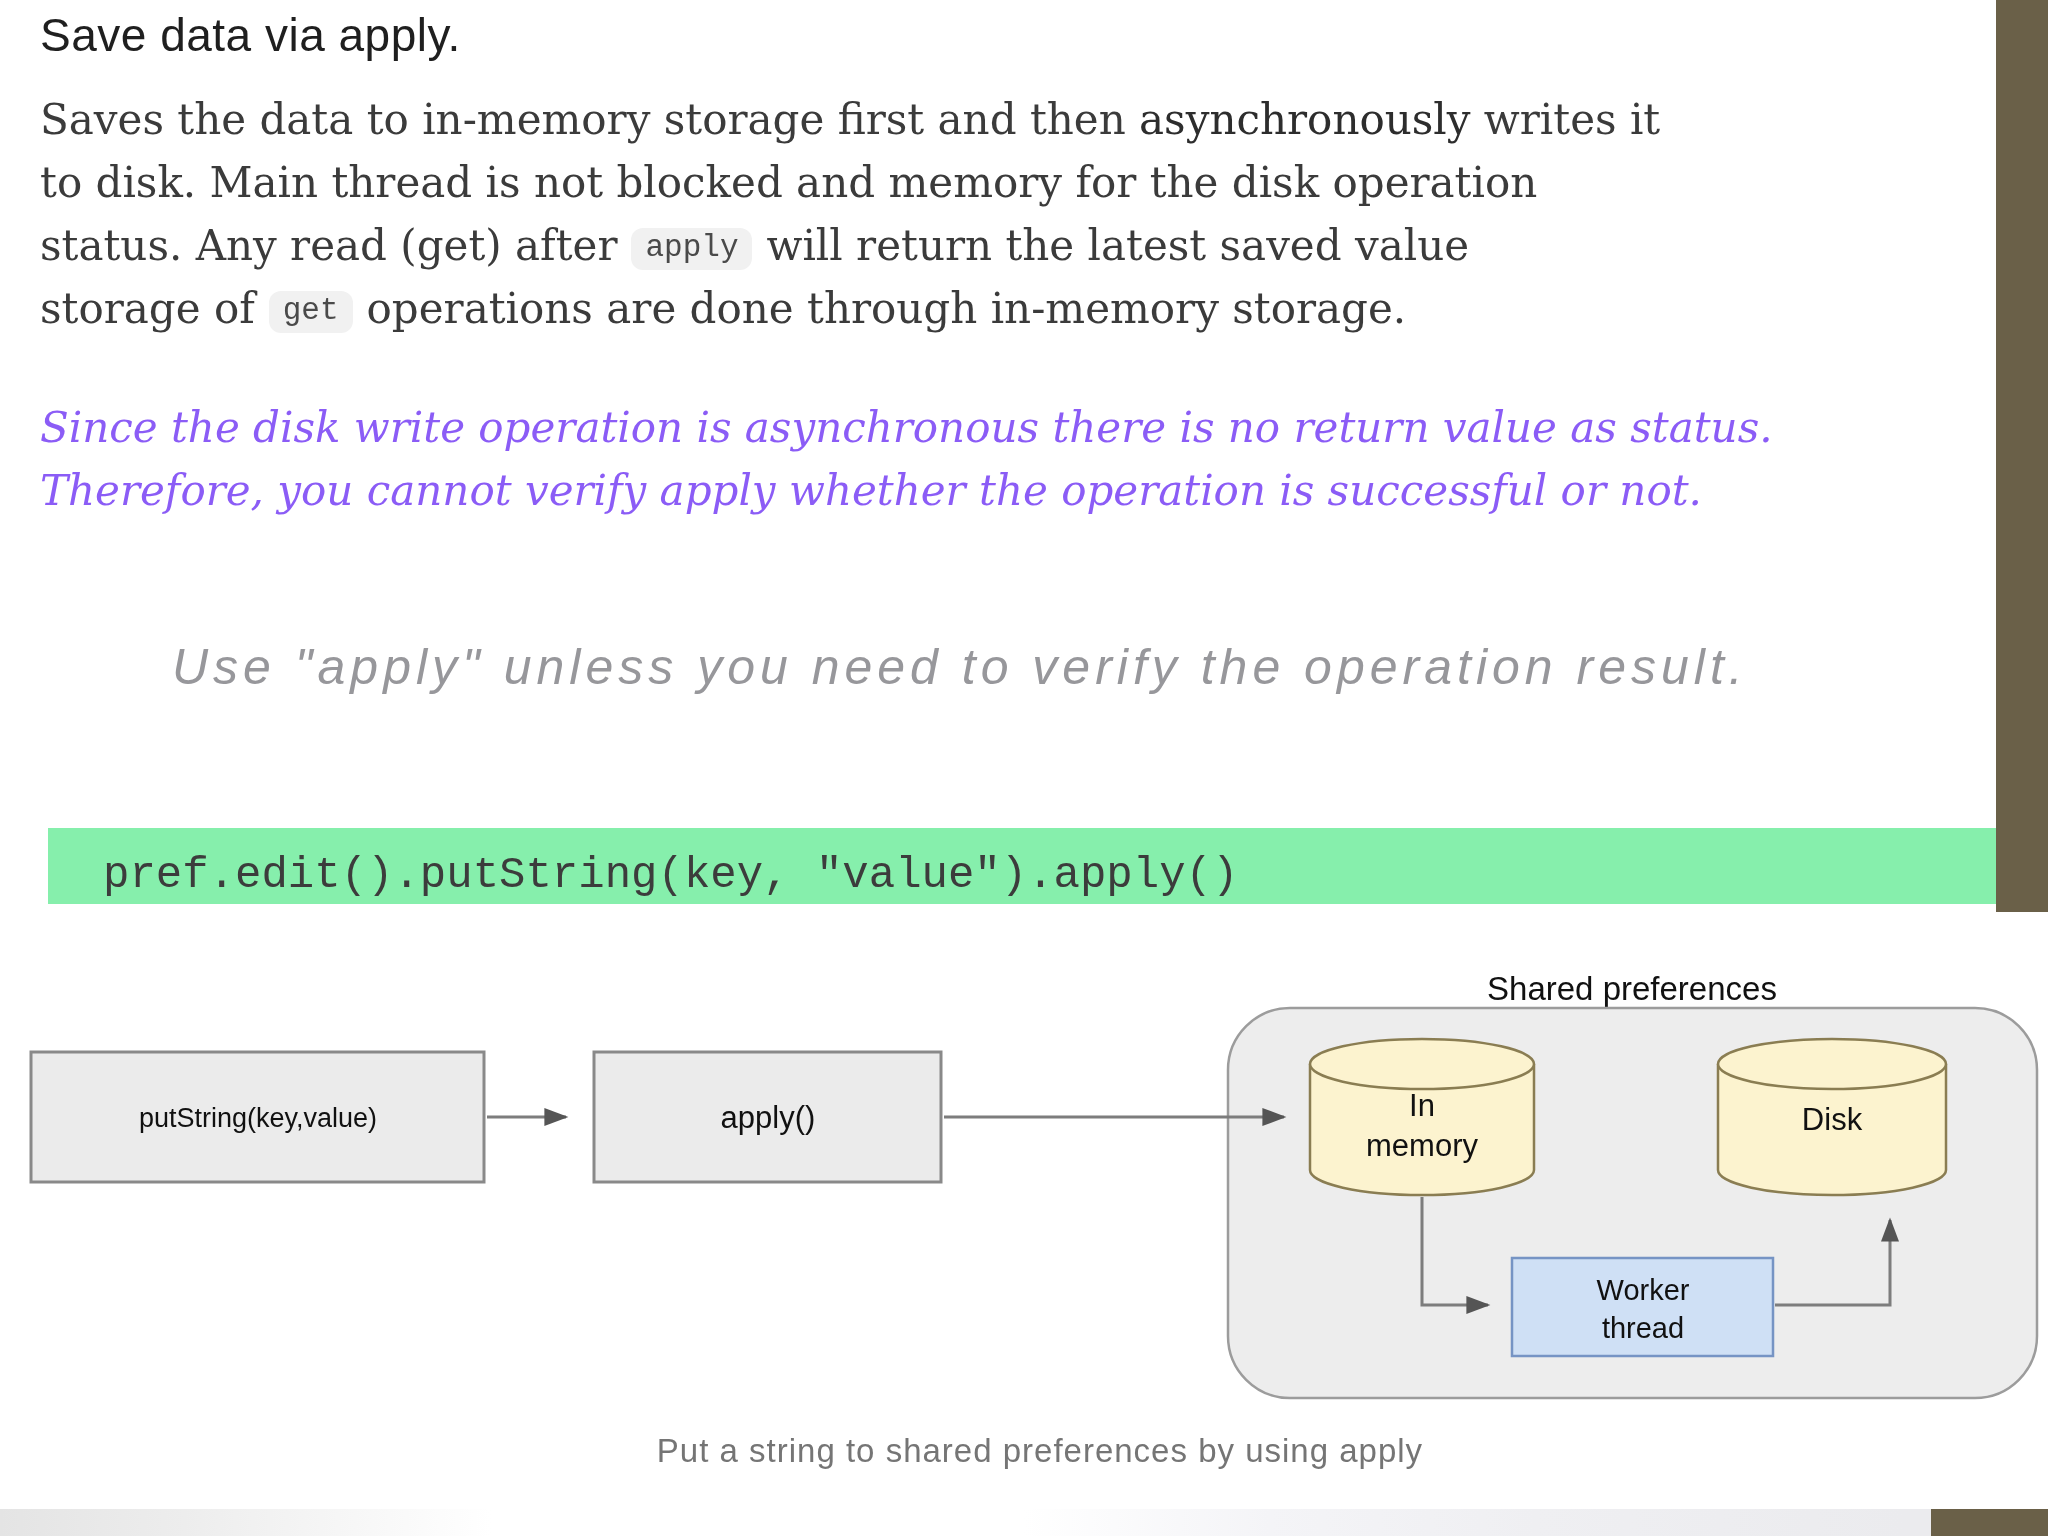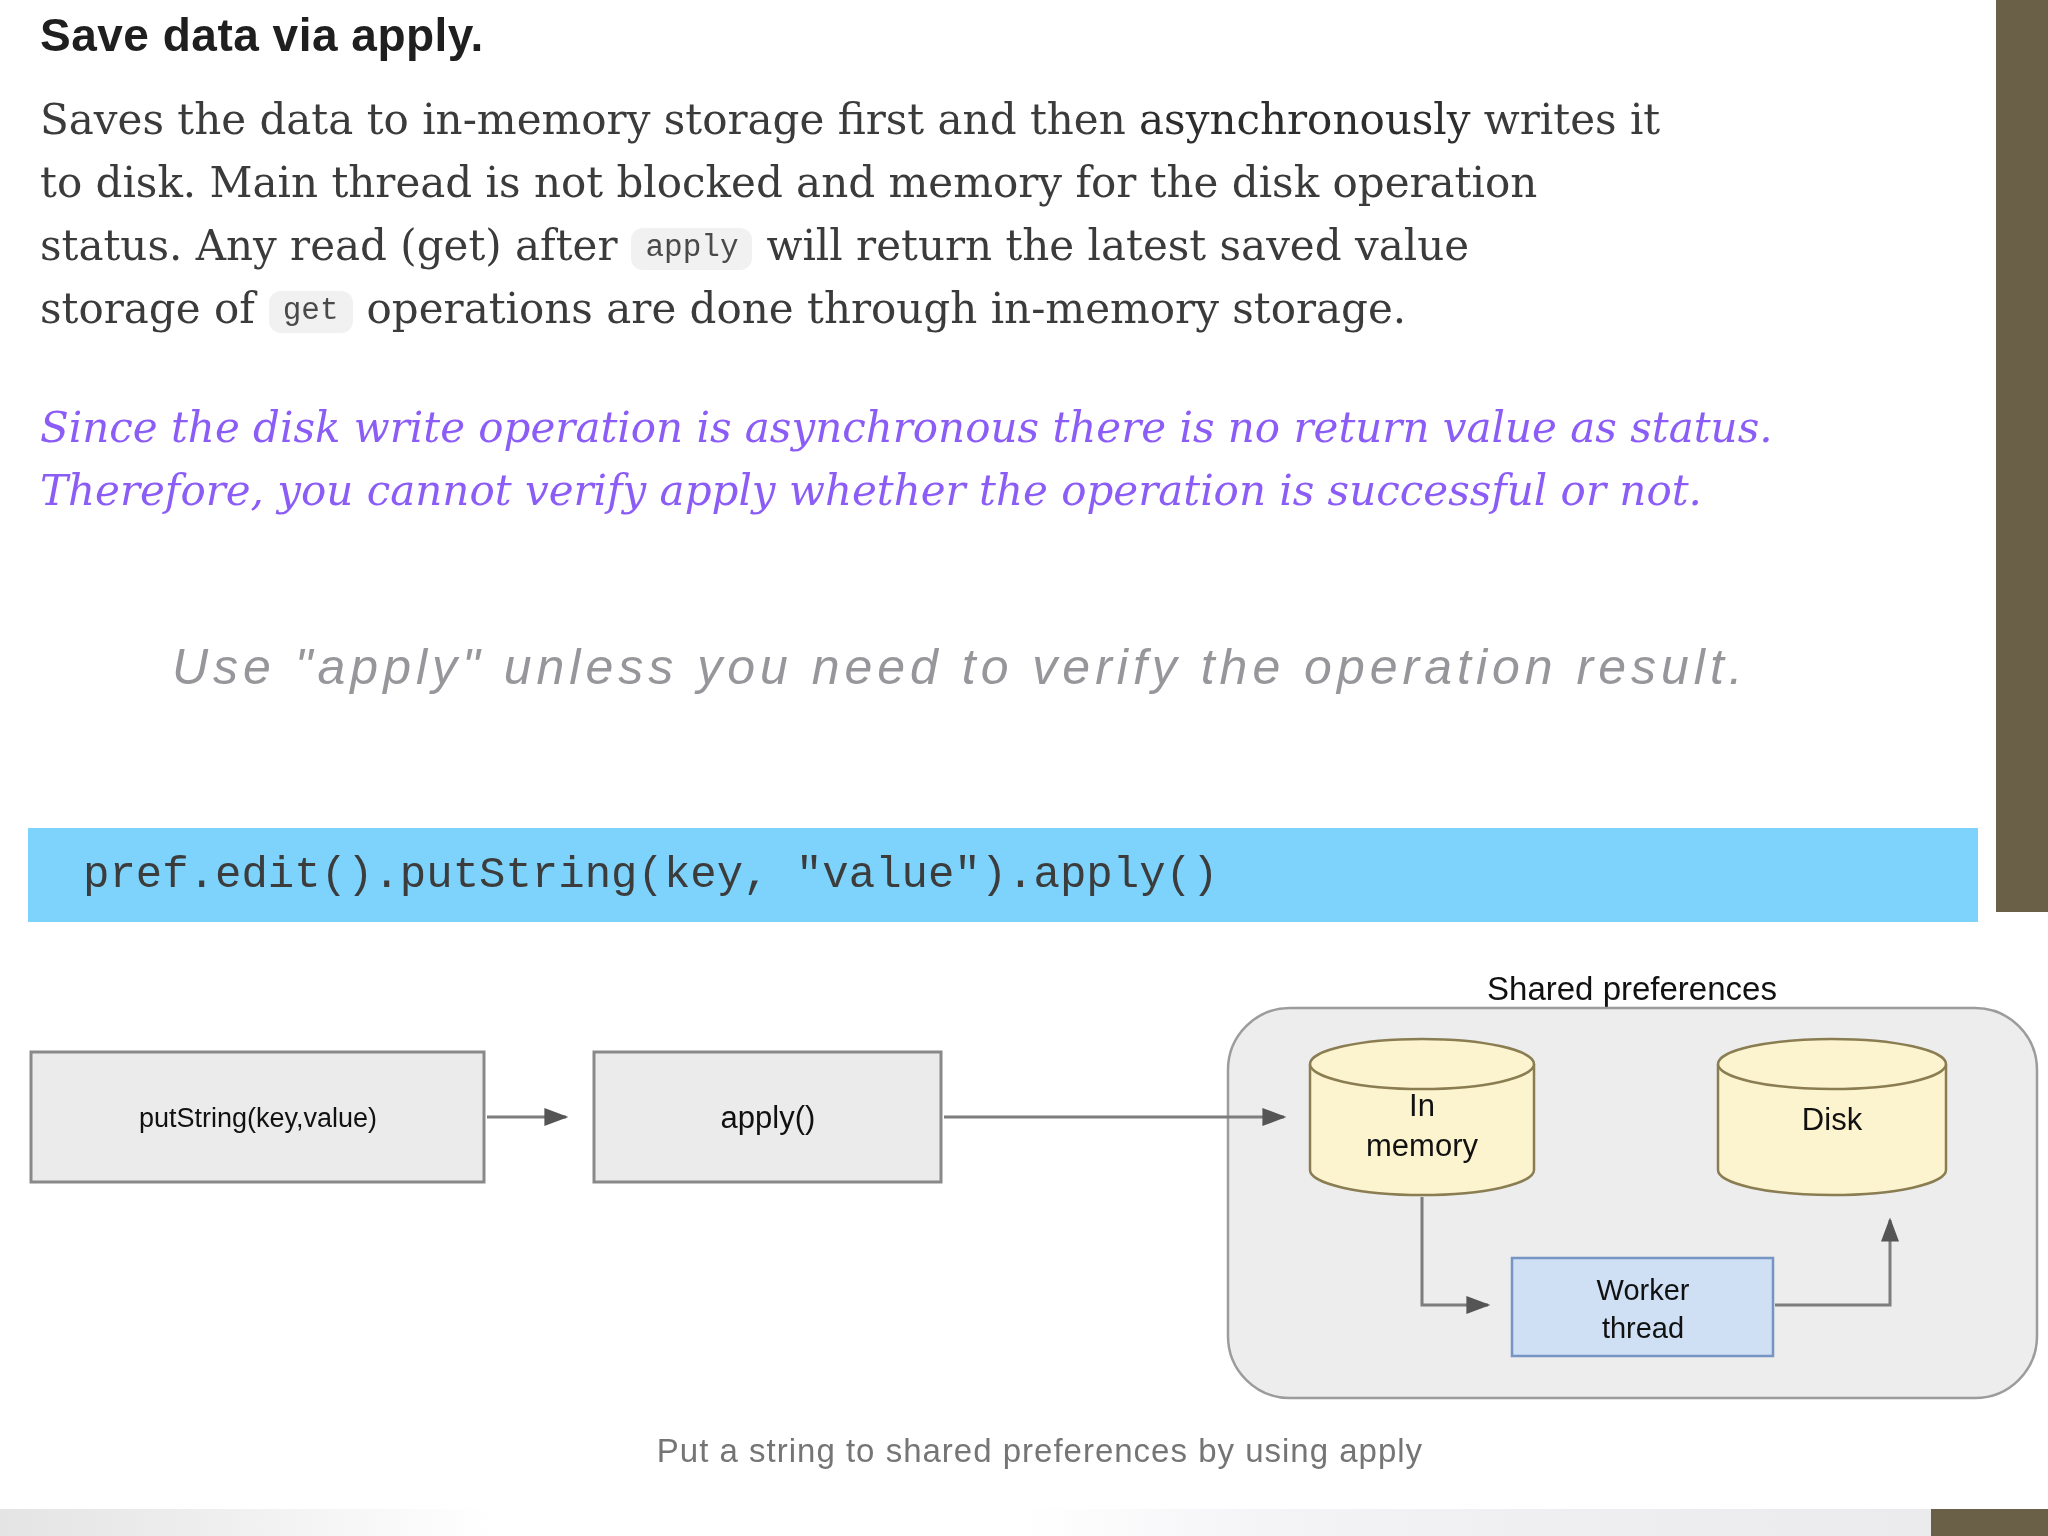--- a/index.html
+++ b/index.html
@@ -1,35 +1,35 @@
 <!DOCTYPE html>
 <html><head>
 <meta charset="utf-8">
 <style>
   html,body{margin:0;padding:0;background:#ffffff;}
   .page{position:relative;width:2048px;height:1536px;background:#ffffff;overflow:hidden;
         font-family:"Liberation Sans",sans-serif;}
 
   
   .article-title{position:absolute;left:40px;top:8px;margin:0;
-      font-family:"Liberation Sans",sans-serif;font-size:46px;font-weight:700;color:#1f1f1f;
+      font-family:"Liberation Sans",sans-serif;font-size:46px;font-weight:400;color:#1f1f1f;
       letter-spacing:.5px;}
   .pline{position:absolute;left:40px;white-space:nowrap;
       font-family:"DejaVu Serif",serif;font-size:42px;color:#3b3b3b;line-height:63px;}
   .pline b{font-weight:400;color:#2d2d2d;}
   .chip{display:inline-block;background:#f1f1f1;border-radius:12px;
       font-family:"Liberation Mono",monospace;font-size:31px;color:#4a4a4a;
       padding:3px 14px 5px;margin:0 14px;vertical-align:4px;line-height:1.1;}
   .italic-line{font-style:italic;color:#8b5cf6;}
   .quote-line{position:absolute;left:172px;top:638px;white-space:nowrap;
       font-family:"Liberation Sans",sans-serif;font-style:italic;font-size:50px;
       letter-spacing:5px;color:#97979b;}
 
   
-  .code-block{position:absolute;left:28px;top:828px;width:1950px;height:94px;background:#7dd3fc;}
+  .code-block{position:absolute;left:48px;top:828px;width:1950px;height:76px;background:#86efac;}
   .code-text{position:absolute;left:55px;top:0;line-height:94px;white-space:pre;
       font-family:"Liberation Mono",monospace;font-size:44px;color:#3c3c3c;}
 
   
   .diagram-svg{position:absolute;left:0;top:0;width:2048px;height:1536px;}
   .svg-label{font-family:"Liberation Sans",sans-serif;fill:#111111;}
   .caption{position:absolute;left:0;top:1432px;width:2080px;text-align:center;
       font-family:"Liberation Sans",sans-serif;font-size:33px;letter-spacing:1px;color:#757575;}
 
   

